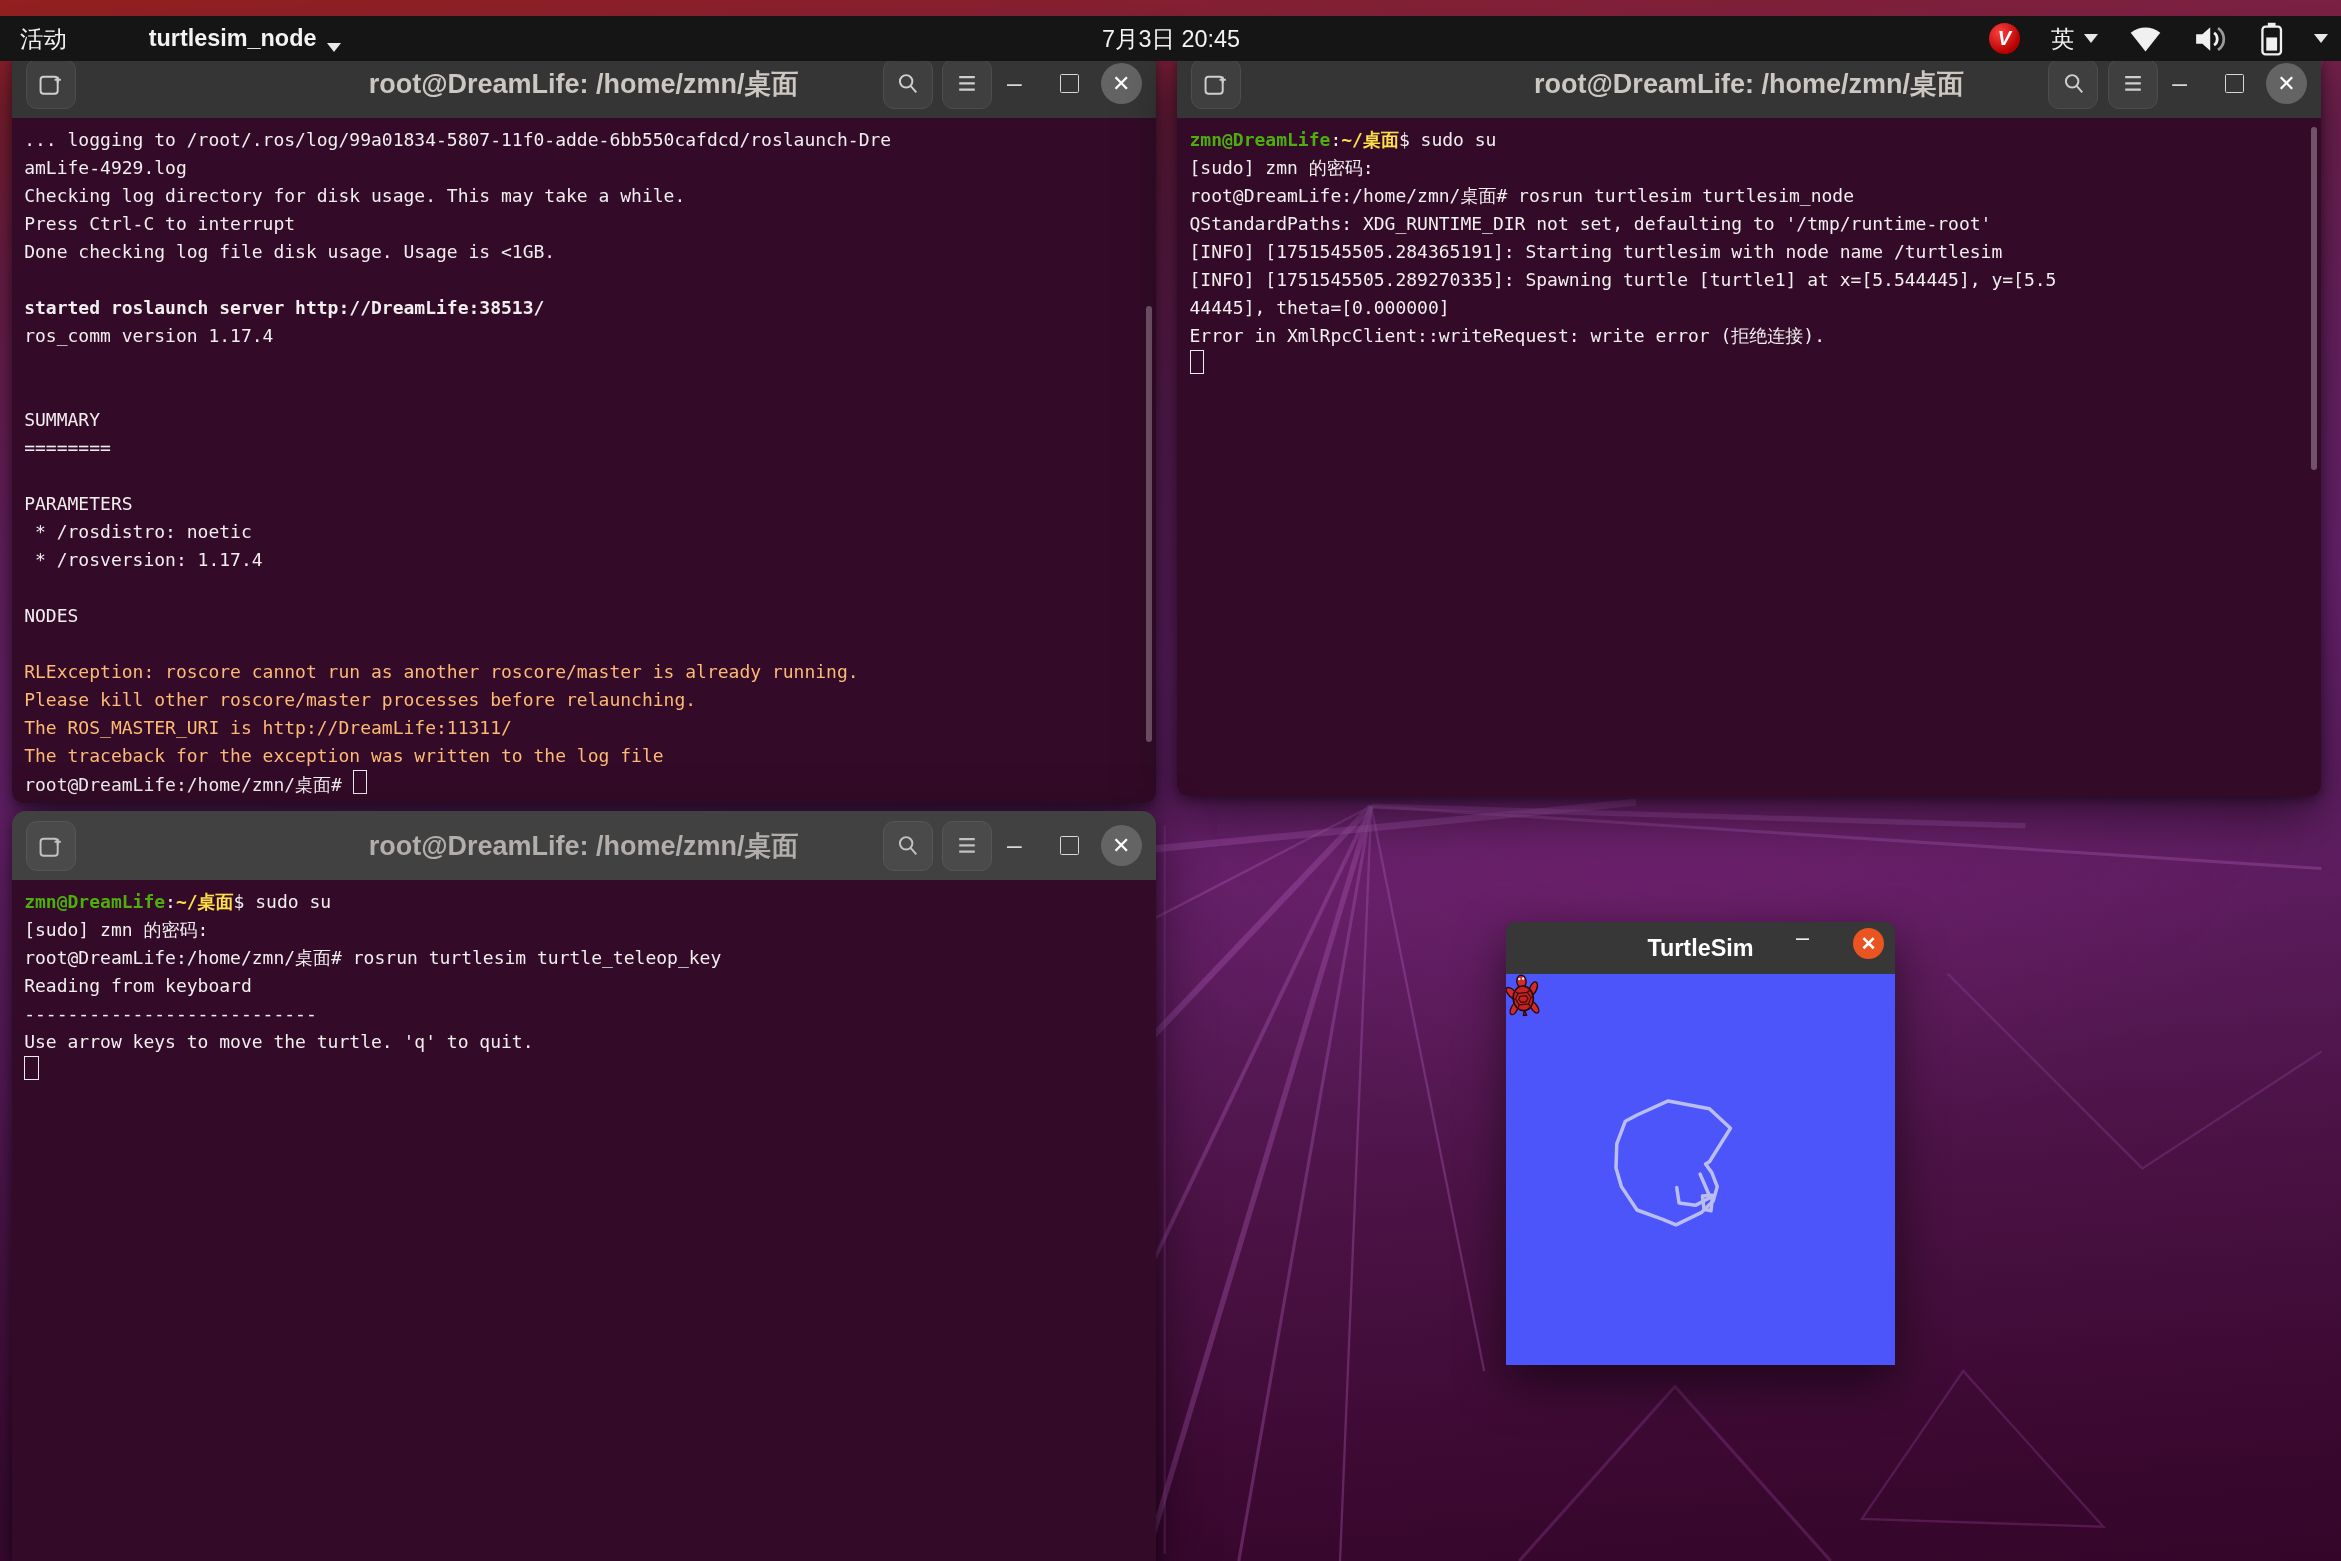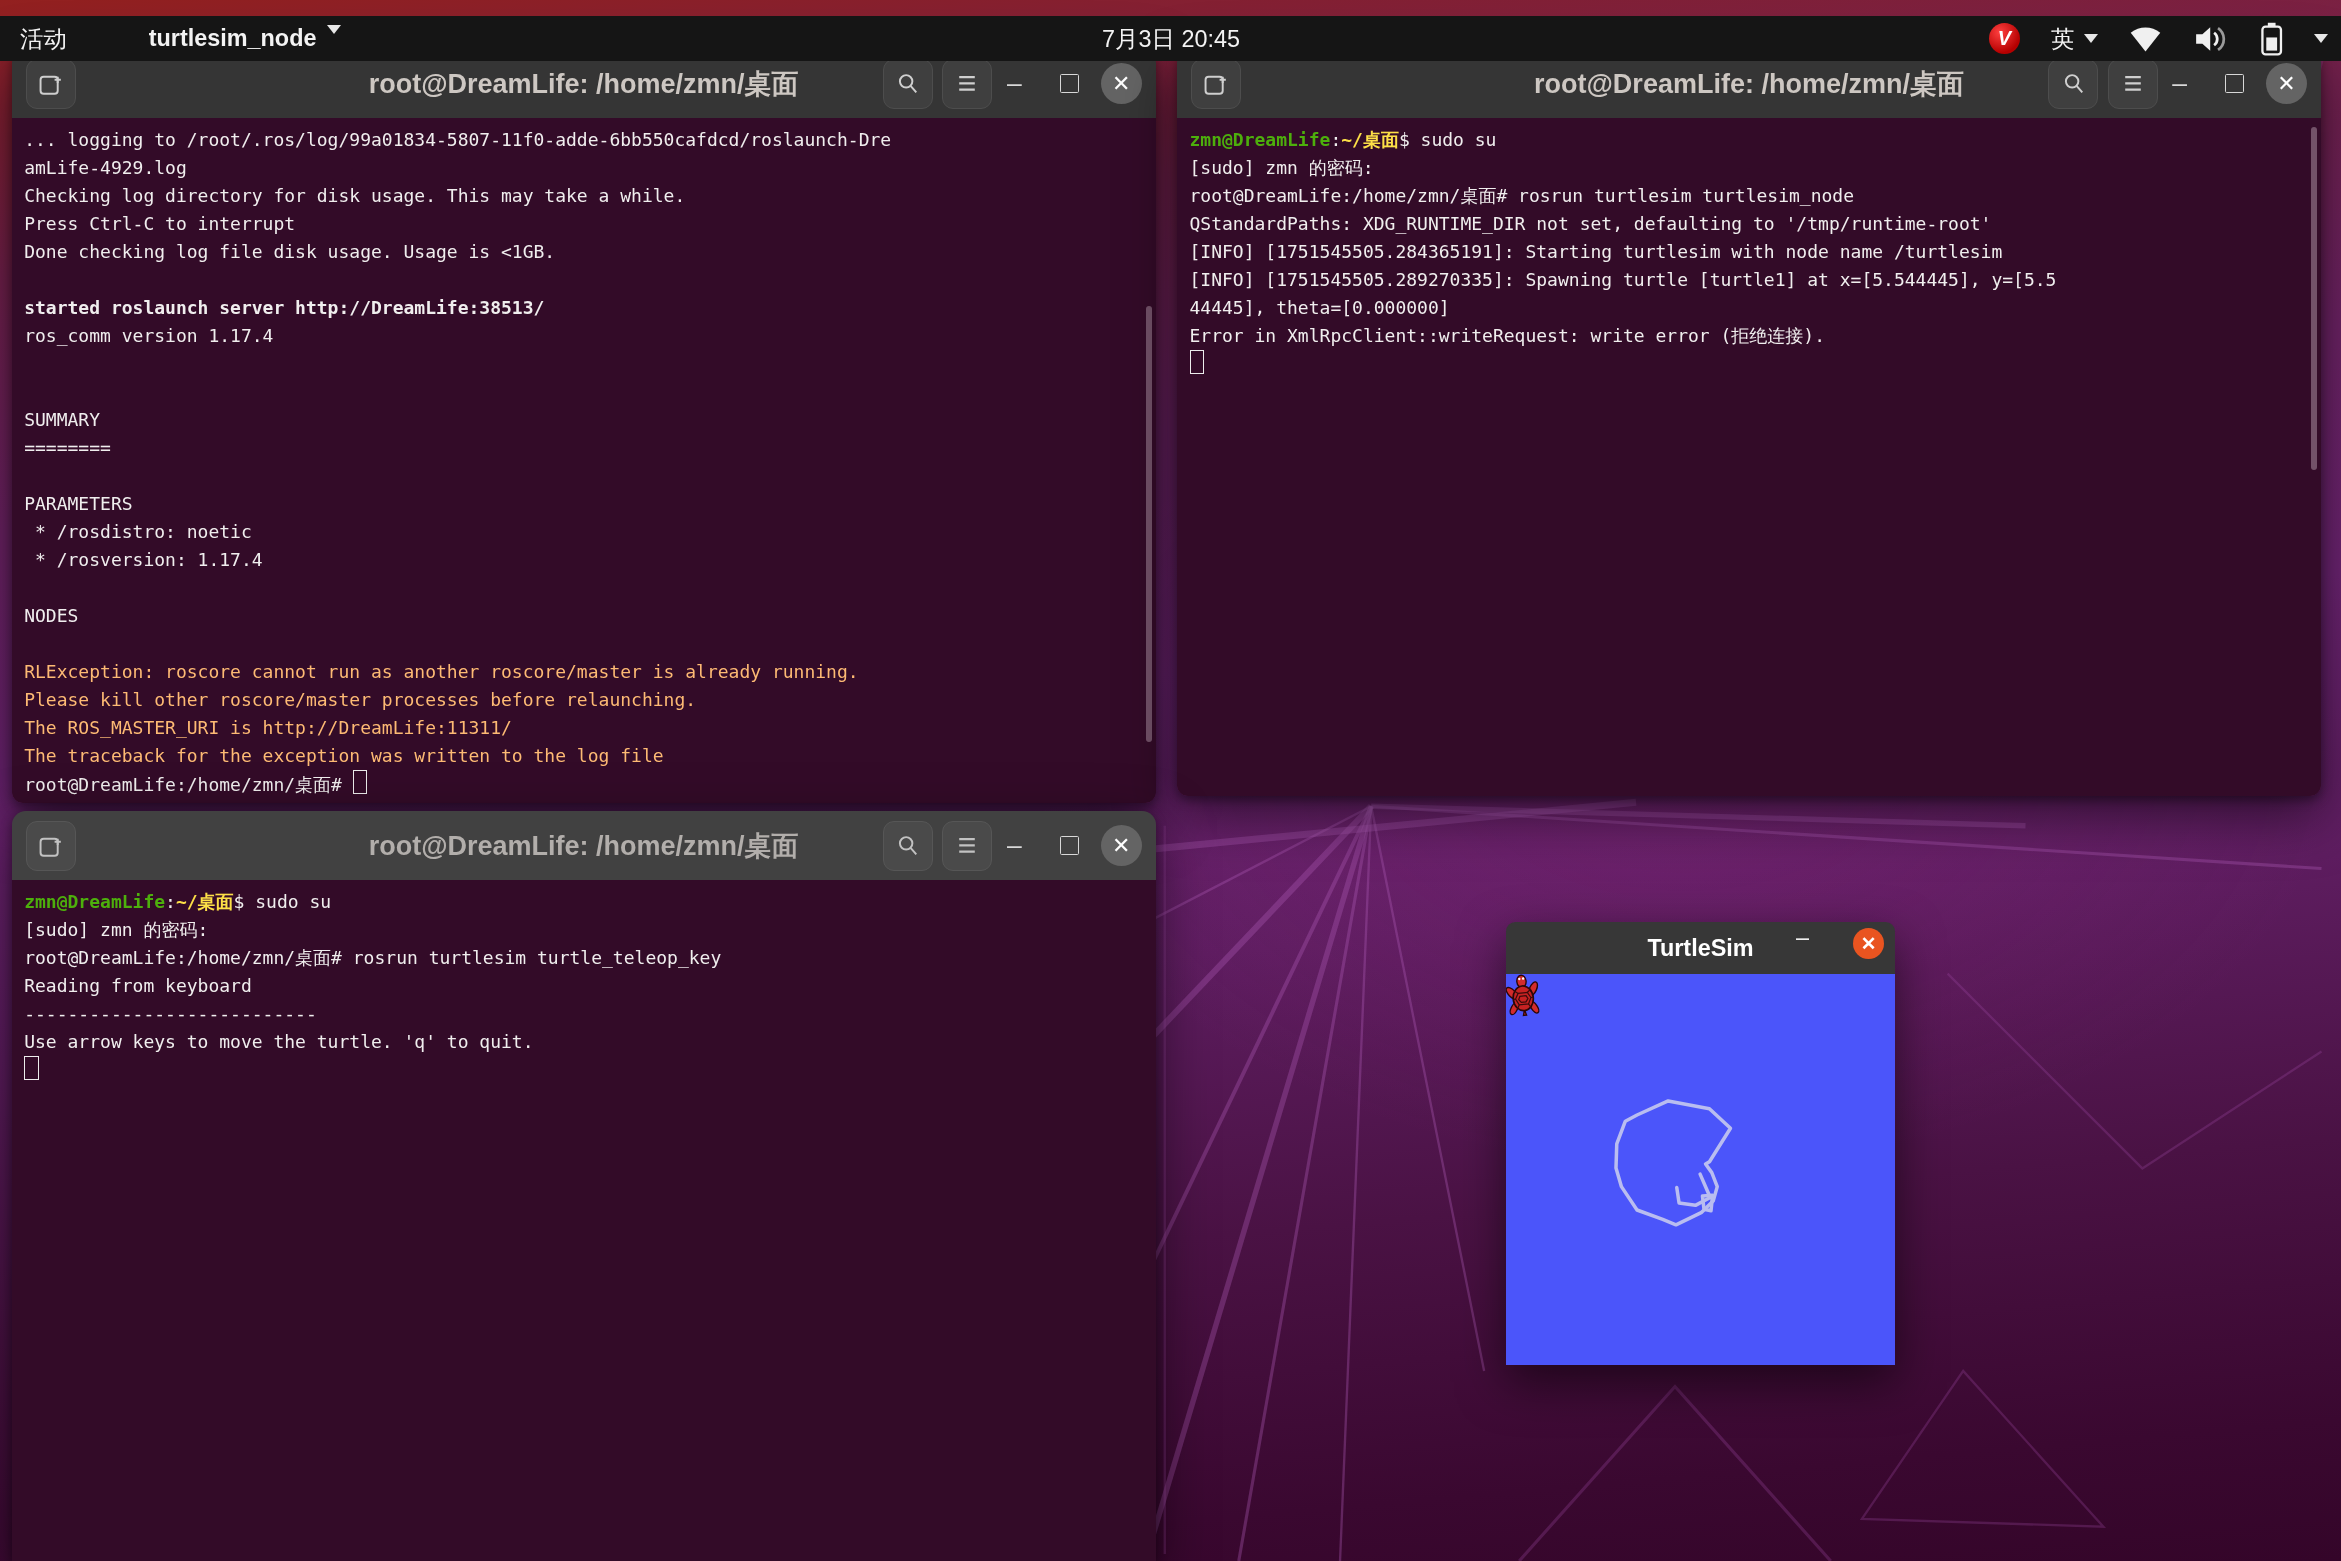--- a/index.html
+++ b/index.html
@@ -13,21 +13,21 @@
   }
   
   .wallpaper-lines{position:absolute;left:0;top:0;z-index:0;}
   
   .topbar{
     position:absolute;left:0;top:0;width:2342px;height:45px;background:#151515;
     color:#f3f3f3;display:flex;align-items:center;z-index:50;font-size:23.4px;margin-top:16px;
   }
   .tb-left{display:flex;align-items:center;}
   .tb-activities{padding:0 20px;height:45px;display:flex;align-items:center;}
-  .tb-app{display:flex;align-items:flex-start;gap:11px;margin-left:62px;font-weight:700;}
+  .tb-app{display:flex;align-items:flex-end;gap:11px;margin-left:62px;font-weight:700;}
   .caret{width:0;height:0;border-left:7.8px solid transparent;border-right:7.8px solid transparent;border-top:9.3px solid #e8e8e8;display:inline-block;}
   .tb-clock{position:absolute;left:50%;transform:translateX(-50%);font-size:23.4px;}
   .tb-right{position:absolute;right:14px;display:flex;align-items:center;gap:31px;height:45px;}
   .tb-badge{width:31px;height:31px;border-radius:50%;background:radial-gradient(circle at 35% 30%, #ff4040,#b50000 70%);
     display:flex;align-items:center;justify-content:center;color:#fff;font-weight:700;font-size:20px;font-style:italic;}
   .tb-input{display:flex;align-items:center;gap:9.3px;}
   .icon-svg{display:block;}
   
   .window{position:absolute;border-radius:15.6px 15.6px 11px 11px;box-shadow:0 18.7px 55px rgba(0,0,0,.55), 0 3.1px 11px rgba(0,0,0,.4);z-index:10;}
   .thead{

